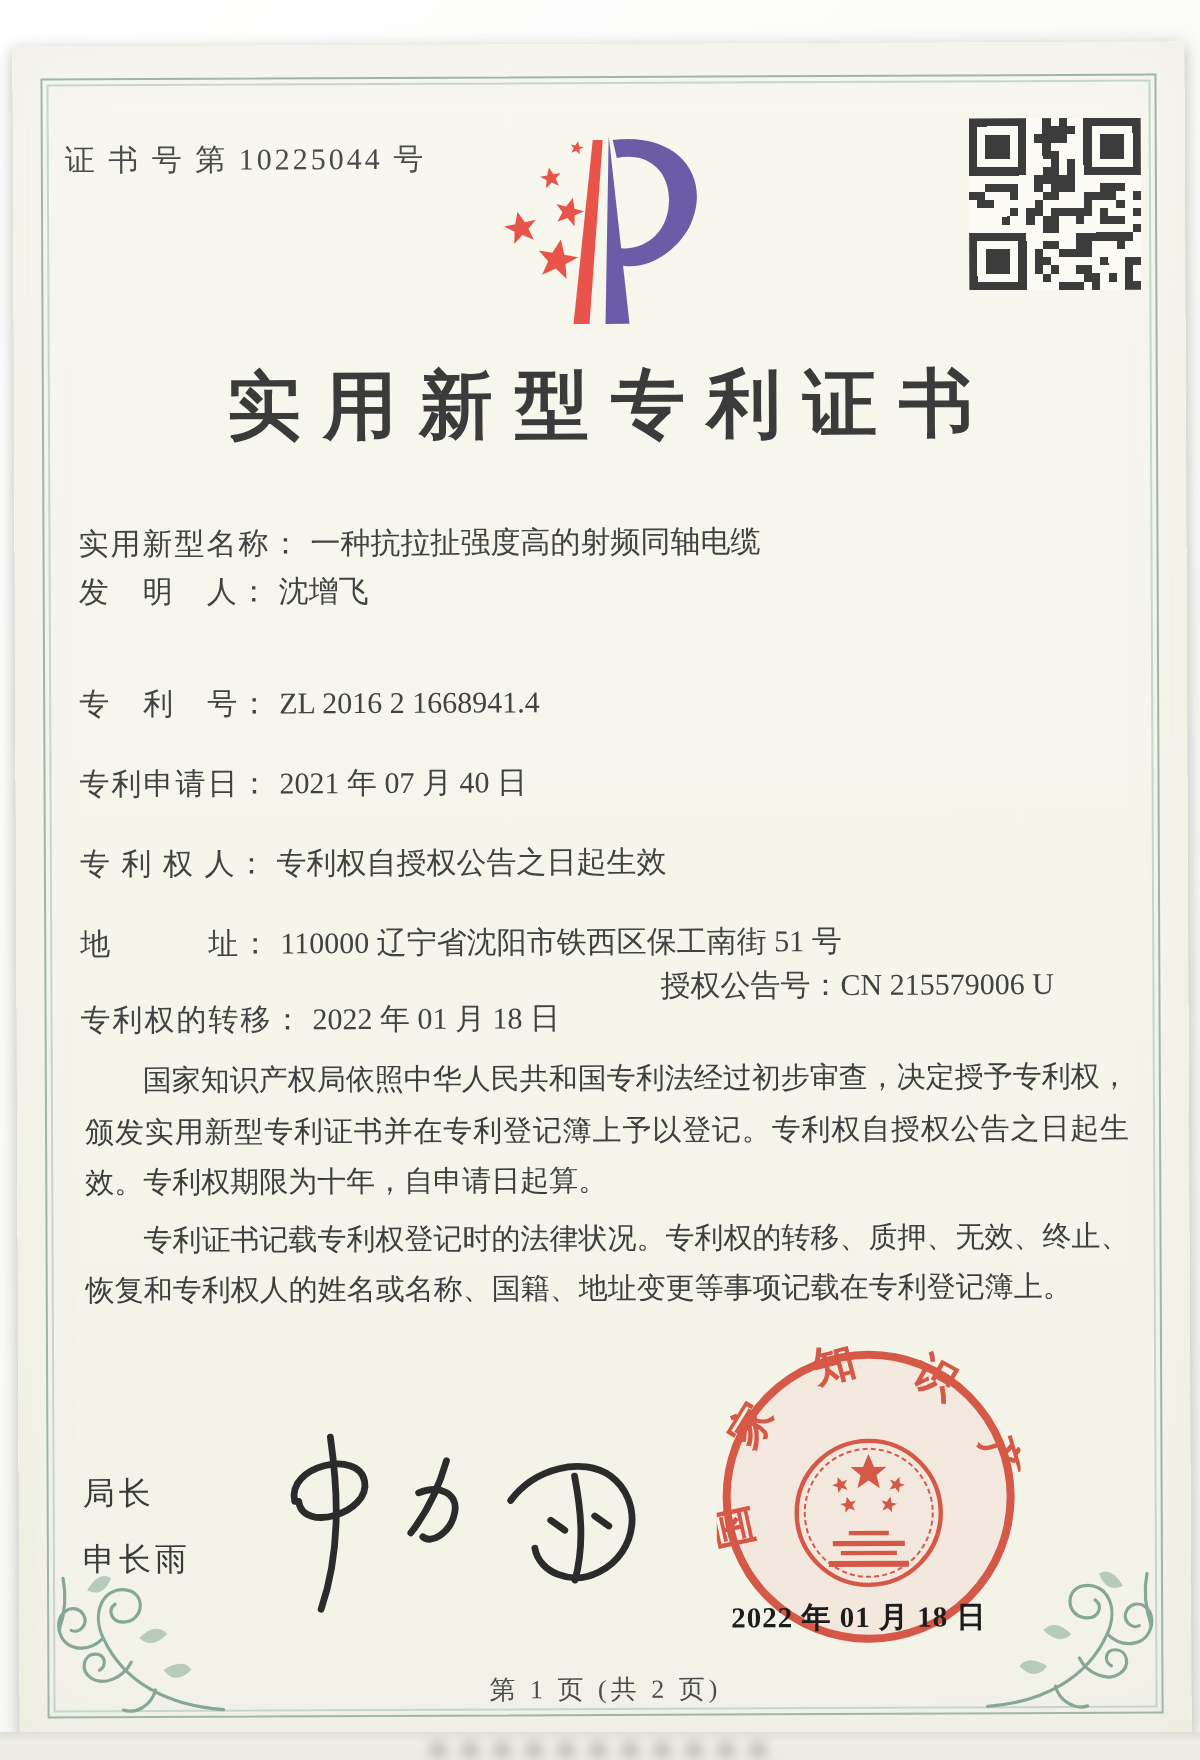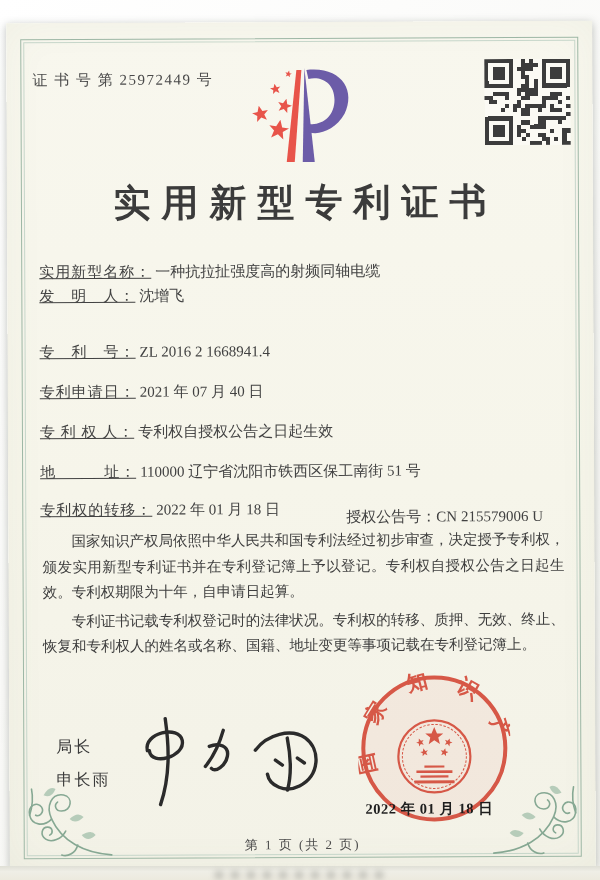--- a/index.html
+++ b/index.html
@@ -28,32 +28,32 @@
   }
   .logo{position:absolute;left:232px;top:34px;width:122px;height:114px;}
   .qr{position:absolute;left:478px;top:38px;width:86px;height:86px;}
   .title{
     position:absolute;left:0;top:156px;width:100%;
     text-align:center;font-size:37px;font-weight:600;color:#3b3b3b;
     letter-spacing:11px;text-indent:11px;
   }
   .fields{position:absolute;left:32px;top:240px;width:530px;font-size:15px;color:#424242;}
   .frow{position:absolute;left:0;white-space:nowrap;}
-  .frow .lab{letter-spacing:1px;text-decoration:underline;}
+  .frow .lab{letter-spacing:1px;}
   .frow .val{margin-left:4px;}
   .r1{top:0;} .r2{top:24px;} .r3{top:80px;} .r4{top:120px;} .r5{top:160px;} .r6{top:200px;} .r7{top:238px;}
-  .grant-no{position:absolute;left:290px;top:246px;white-space:nowrap;margin-left:16px;}
+  .grant-no{position:absolute;left:290px;top:222px;white-space:nowrap;}
   .paras{
     position:absolute;left:34px;top:506px;width:522px;
     font-size:14.5px;line-height:1.76;color:#3e3e3e;text-align:justify;
   }
   .paras p{margin:0 0 3px 0;text-indent:2em;}
   .director{position:absolute;left:32px;top:714px;font-size:16px;color:#3a3a3a;
     font-family:"Liberation Sans","DejaVu Sans",sans-serif;}
-  .director div{margin-bottom:12px;letter-spacing:2px;margin-left:15px;}
+  .director div{margin-bottom:12px;letter-spacing:2px;}
   .sig{position:absolute;left:118px;top:688px;width:210px;height:104px;}
   .seal{position:absolute;left:349px;top:651px;width:152px;height:152px;opacity:.9;mix-blend-mode:multiply;}
   .seal-date{
     position:absolute;left:356px;top:778px;width:160px;
     font-size:14.5px;font-weight:700;color:#1d1d1d;letter-spacing:.5px;white-space:nowrap;
   }
   .footer{
     position:absolute;left:0;top:814px;width:100%;text-align:center;
     font-size:13px;color:#4c4c4c;letter-spacing:2px;
   }
@@ -101,21 +101,21 @@
       <path d="M56,76 C54,84 46,88 40,86"></path>
       <path d="M10,20 C12,30 10,40 8,46"></path>
     </g>
     <g fill="#a7c2ae" opacity=".8">
       <path d="M48,50 q8,-8 14,-2 q-8,8 -14,2"></path>
       <path d="M60,66 q10,-6 14,0 q-8,8 -14,0"></path>
       <path d="M22,26 q6,-10 12,-6 q-4,10 -12,6"></path>
     </g>
   </svg>
 
-  <div class="cert-no">证 书 号 第 25972449 号</div>
+  <div class="cert-no">证 书 号 第 10225044 号</div>
 
   <svg class="logo" viewBox="0 0 122 114">
     <defs>
       <g id="star5">
           <polygon points="0,-10 2.9,-3.1 9.5,-3.1 4.2,1.2 5.9,8.1 0,4 -5.9,8.1 -4.2,1.2 -9.5,-3.1 -2.9,-3.1"></polygon>
         </g>
     </defs>
     <polygon points="58,14 63,14 56,106 48,106" fill="#e8544a"></polygon>
     <polygon points="66,12 64,106 76,106" fill="#6c5ca8"></polygon>
     <path d="M68,14 C102,10 118,34 106,58 C97,74 80,80 70,76 L70,68 C84,70 96,60 96,44 C96,28 84,20 70,23 Z" fill="#6c5ca8"></path>

